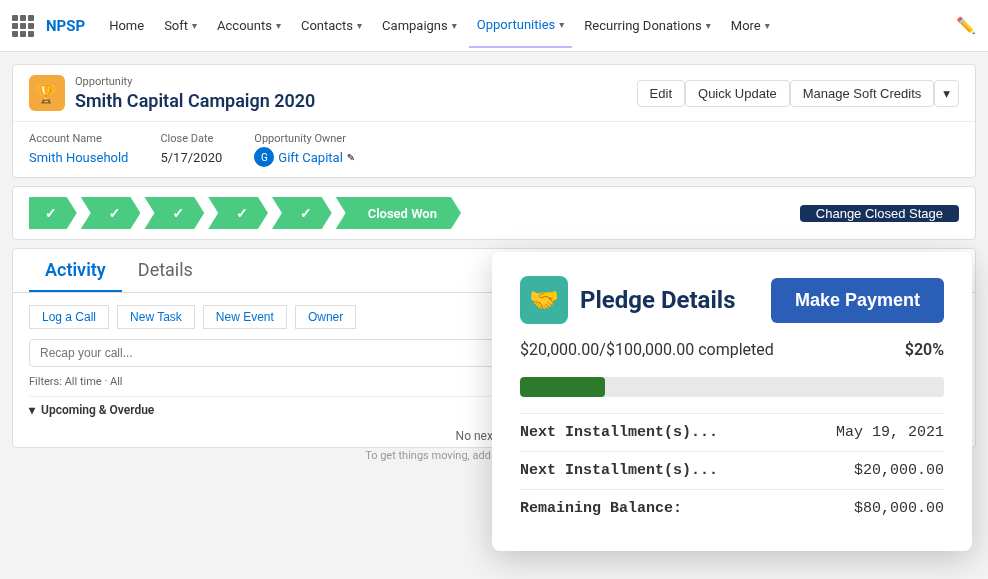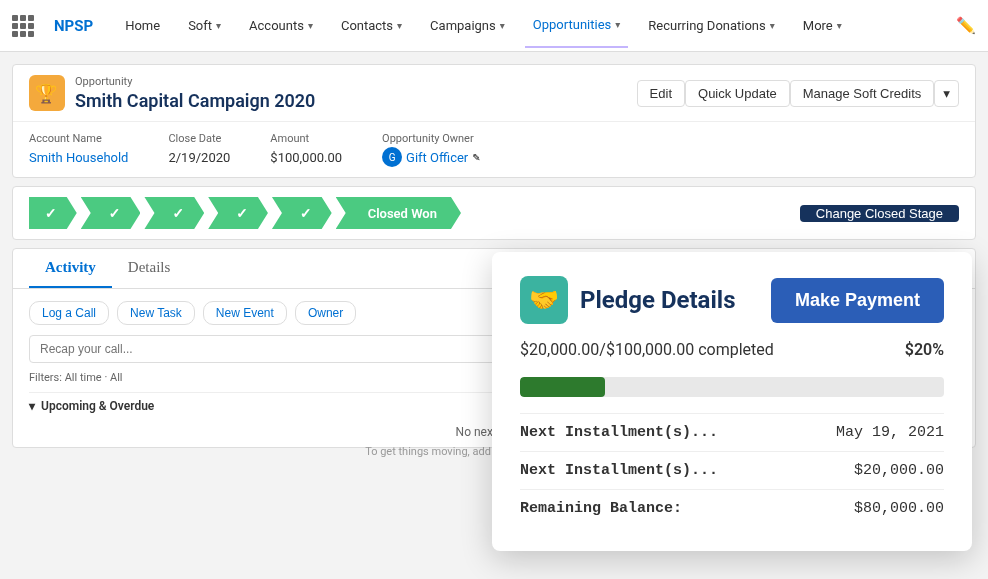--- a/index.html
+++ b/index.html
@@ -13,21 +13,21 @@
     }
 
     
     .navbar {
       background: #fff;
       border-bottom: 1px solid #ddd;
       display: flex;
       align-items: center;
       height: 52px;
       padding: 0 12px;
-      gap: 12px;
+      gap: 4px;
     }
     .nav-grid {
       display: grid;
       grid-template-columns: repeat(3,6px);
       grid-template-rows: repeat(3,6px);
       gap: 2px;
       margin-right: 8px;
     }
     .nav-dot {
       width: 6px; height: 6px;
@@ -154,21 +154,21 @@
       border: 1px solid #ddd;
       border-radius: 4px;
       padding: 5px 8px;
       cursor: pointer;
       color: #333;
     }
 
     
     .opp-fields {
       display: flex;
-      gap: 40px;
+      gap: 32px;
       padding: 10px 16px;
     }
     .opp-field label {
       font-size: 11px;
       color: #666;
       display: block;
       margin-bottom: 2px;
     }
     .opp-field .value {
       font-size: 13px;
@@ -252,43 +252,42 @@
       border-radius: 4px;
       height: 200px;
     }
     .tabs-nav {
       display: flex;
       border-bottom: 1px solid #ddd;
       padding: 0 16px;
     }
     .tab-item {
       padding: 10px 16px;
-      font-size: 15px;
+      font-size: 18px;
       color: #666;
       cursor: pointer;
       border-bottom: 2px solid transparent;
-      font-family: Liberation Serif, serif;
     }
     .tab-item.active {
       color: #0070d2;
       border-bottom: 2px solid #0070d2;
       font-weight: 600;
     }
     .tab-content {
       padding: 12px 16px;
     }
     .activity-buttons {
       display: flex;
       gap: 8px;
       margin-bottom: 10px;
     }
     .activity-btn {
       background: #fff;
       border: 1px solid #ddd;
-      border-radius: 10px;
+      border-radius: 0;
       padding: 4px 12px;
       font-size: 12px;
       cursor: pointer;
       color: #0070d2;
     }
     .recap-input {
       width: 100%;
       border: 1px solid #ddd;
       border-radius: 4px;
       padding: 6px 10px;
@@ -504,31 +503,27 @@
         <button class="btn-dropdown">▾</button>
       </div>
     </div>
     <div class="opp-fields">
       <div class="opp-field">
         <label>Account Name</label>
         <span class="value link">Smith Household</span>
       </div>
       <div class="opp-field">
         <label>Close Date</label>
-        <span class="value">2/19/2020</span>
-      </div>
-      <div class="opp-field">
-        <label>Amount</label>
-        <span class="value">$100,000.00</span>
+        <span class="value">5/17/2020</span>
       </div>
       <div class="opp-field">
         <label>Opportunity Owner</label>
         <div class="owner-area">
           <div class="owner-avatar">G</div>
-          <span class="value link">Gift Officer</span>
+          <span class="value link">Gift Capital</span>
           <span style="font-size:10px; cursor:pointer;">✎</span>
         </div>
       </div>
     </div>
   </div>
 
   <div class="stage-bar">
     <div class="stage-step completed first">
         <span class="stage-check">✓</span>
       </div>

